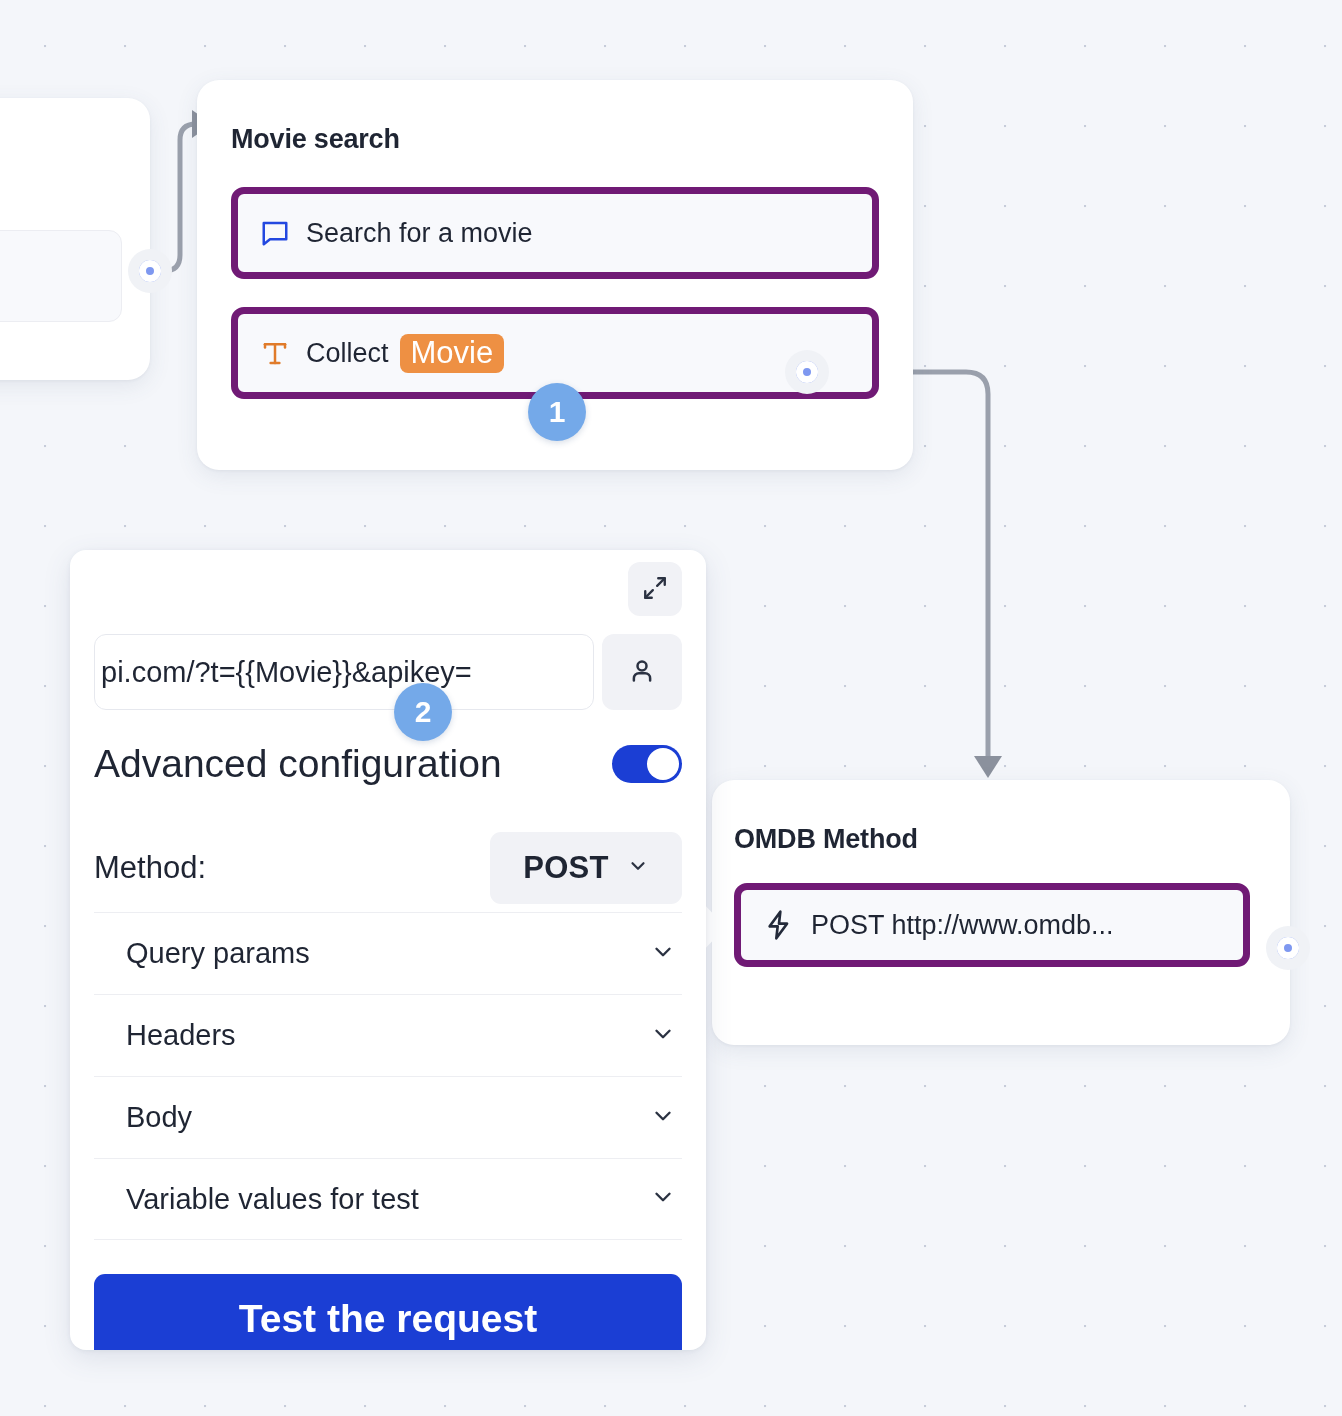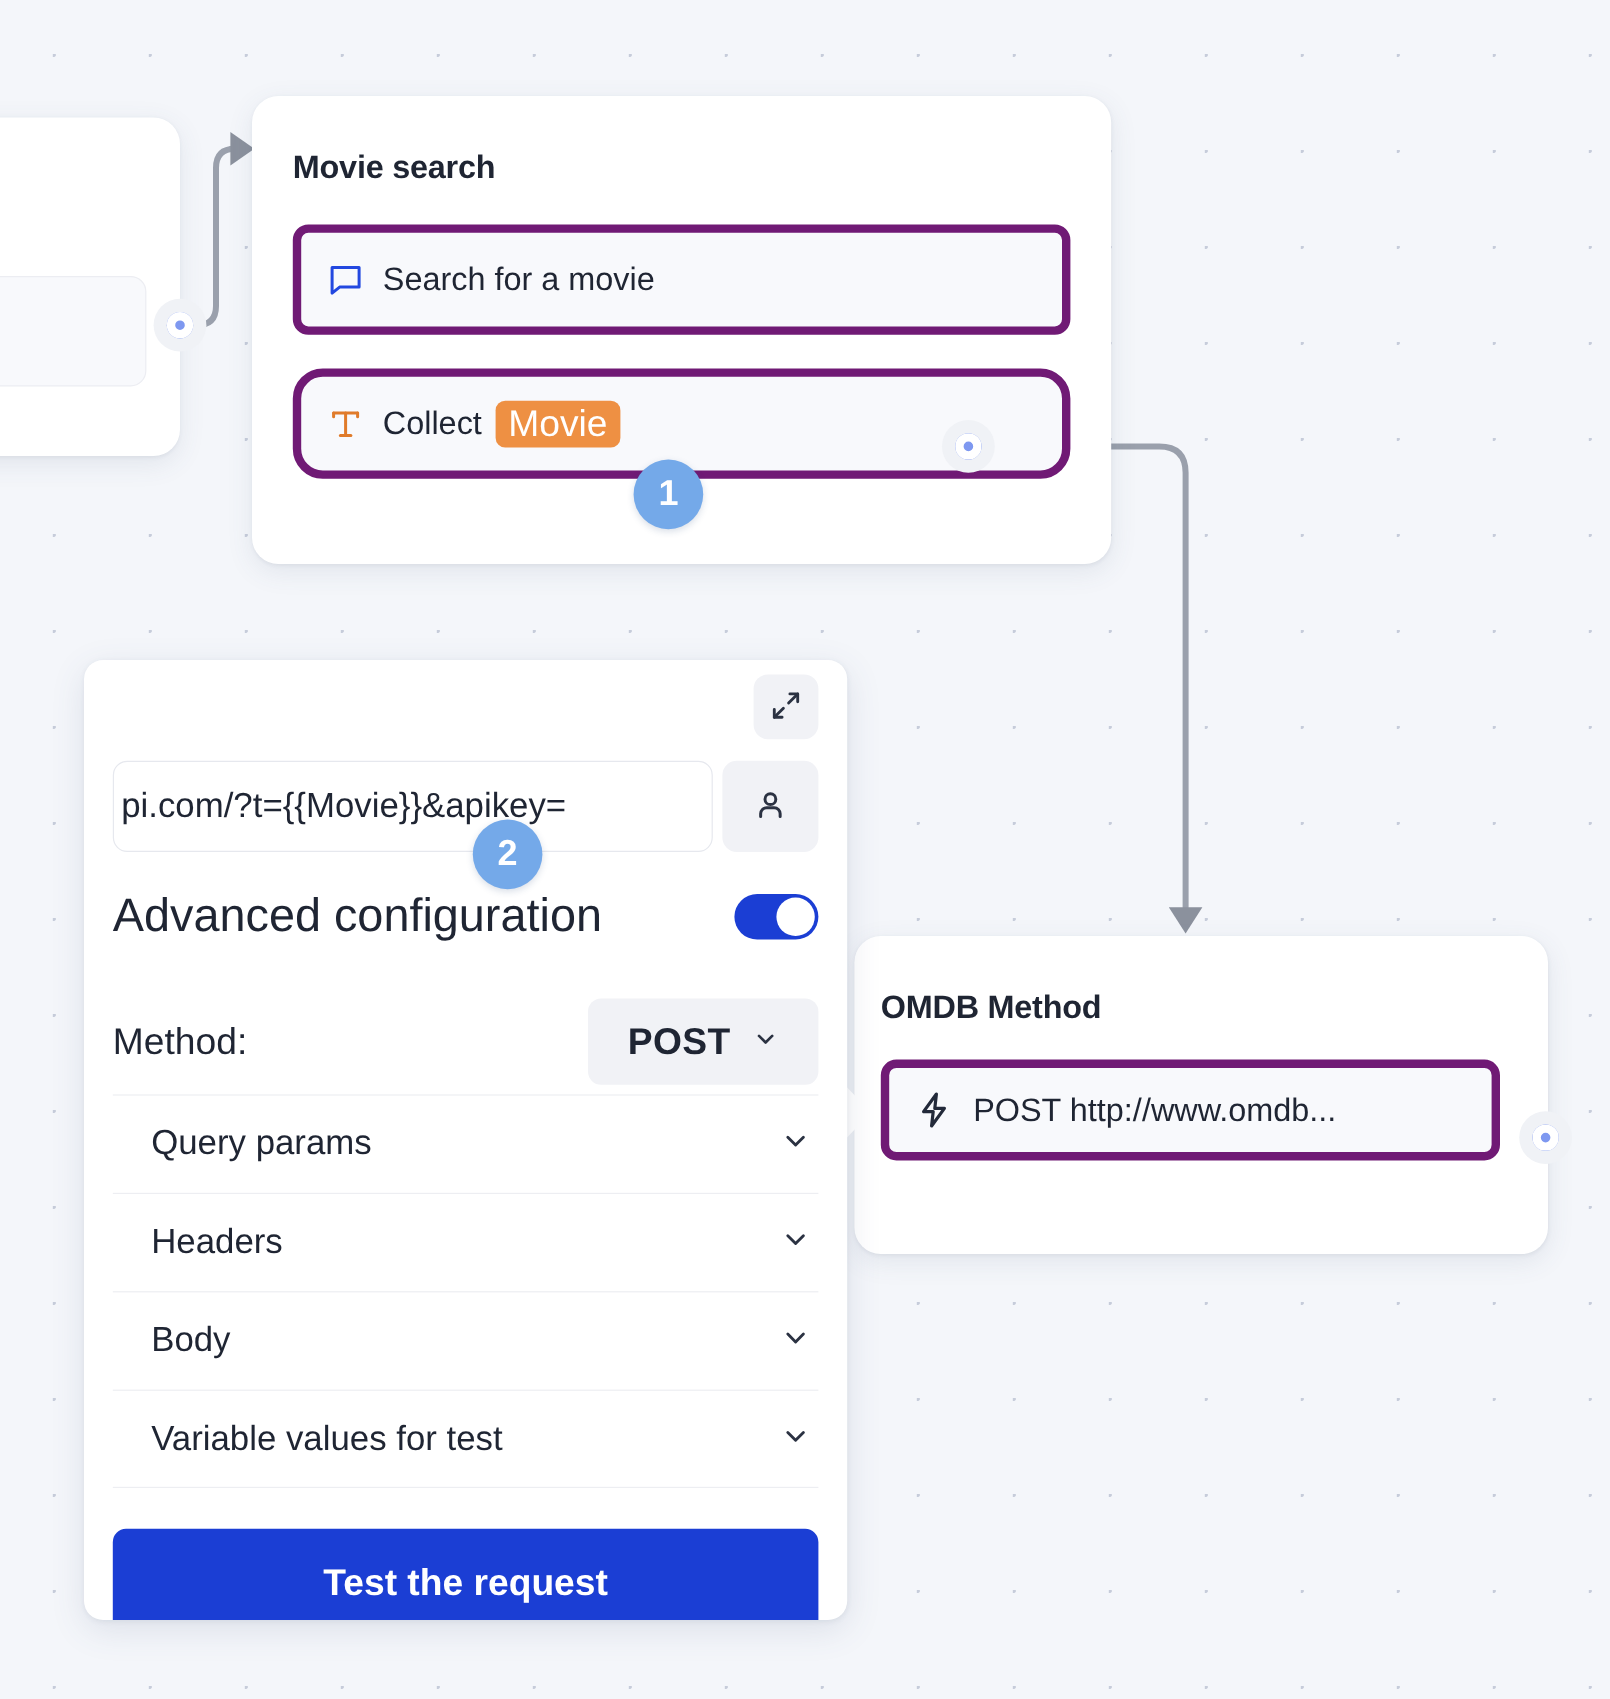--- a/index.html
+++ b/index.html
@@ -69,28 +69,28 @@
     white-space: nowrap;
     display: flex;
     align-items: center;
     gap: 0;
   }
 
   .row-icon { display: flex; align-items: center; justify-content: center; flex: none; }
 
   
   #movie-search-card {
-    left: 210px;
+    left: 197px;
     top: 80px;
     width: 716px;
     height: 390px;
     padding: 44px 34px 0 34px;
   }
   #movie-search-card .card-title { margin-bottom: 32px; }
-  #movie-search-card .card-row + .card-row { margin-top: 28px; border-radius: 25px; }
+  #movie-search-card .card-row + .card-row { margin-top: 28px; }
 
   .var-chip {
     display: inline-block;
     background: #ee9043;
     color: #ffffff;
     border-radius: 8px;
     padding: 3px 11px 5px 11px;
     font-size: 31px;
     line-height: 1;
     margin-left: 11px;
@@ -338,21 +338,21 @@
     position: absolute;
     left: 24px;
     top: 724px;
     width: 588px;
     height: 90px;
     background: #1b3ed4;
     border: none;
     border-radius: 11px;
     color: #ffffff;
     font-family: "Liberation Sans", sans-serif;
-    font-size: 31px;
+    font-size: 39px;
     font-weight: bold;
     cursor: pointer;
   }
 </style>
 </head>
 <body>
 
 <div id="canvas"></div>
 
 <svg id="edges" width="1342" height="1416" viewBox="0 0 1342 1416">

